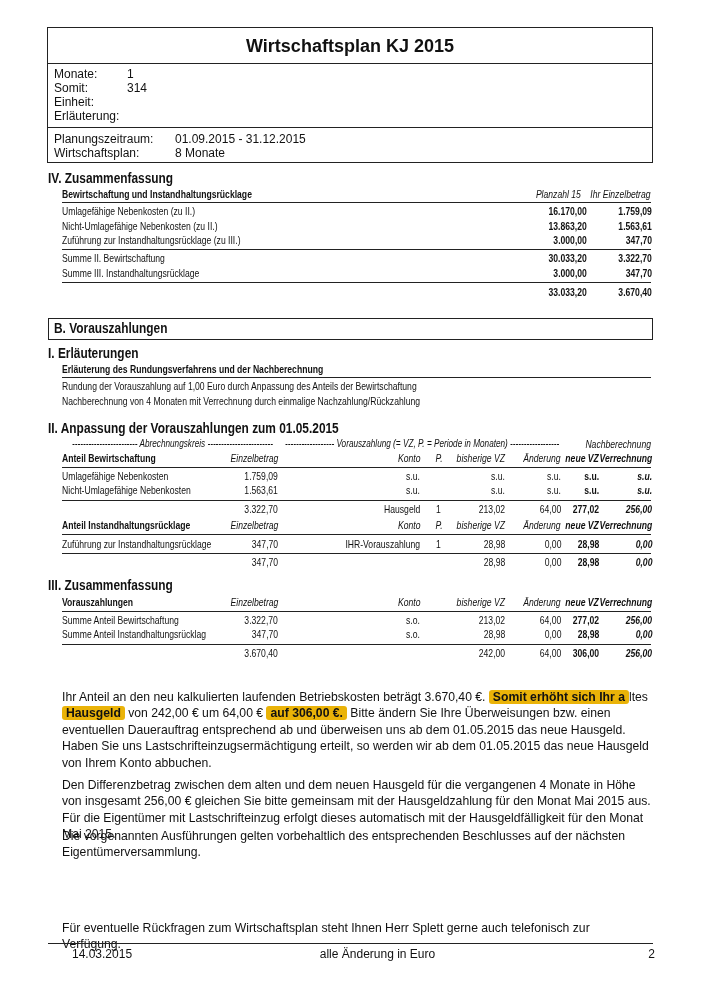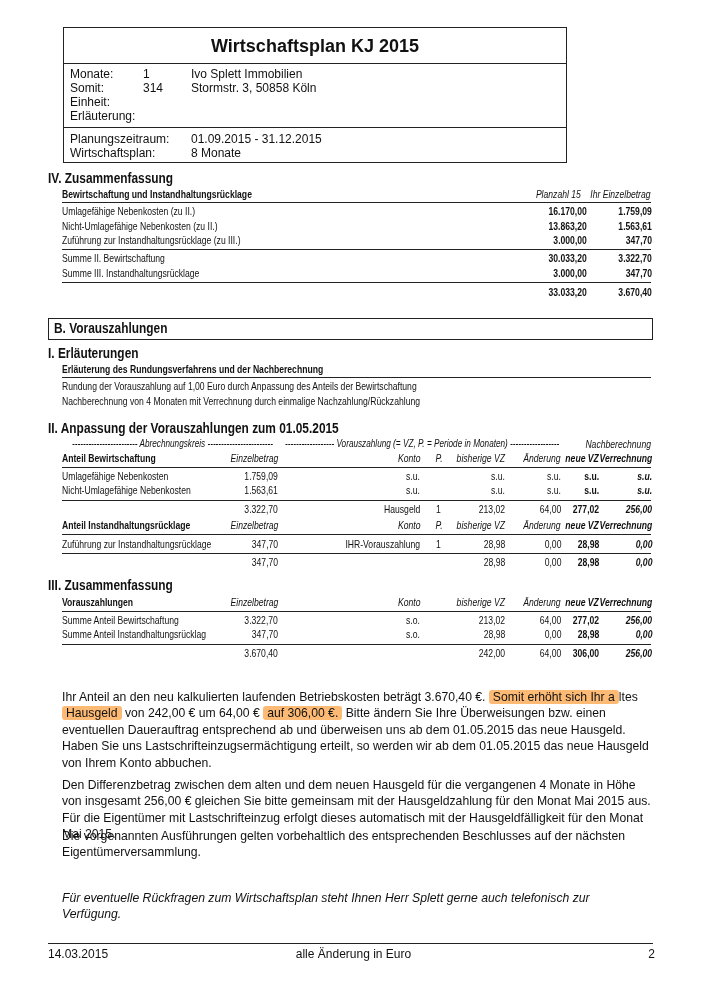--- a/index.html
+++ b/index.html
@@ -1,50 +1,46 @@
 <!DOCTYPE html>
 <html><head>
 <meta charset="utf-8">
 <style>
   html, body { margin: 0; padding: 0; background: #ffffff; }
   body { width: 707px; height: 1000px; position: relative; overflow: hidden; font-family: "Liberation Sans", sans-serif; color: #111; }
   .abs { position: absolute; }
-  .hdr-box { left: 63px; top: 27px; width: 504px; height: 136px; border: 1.5px solid #222; box-sizing: border-box; }
+  .hdr-box { left: 47px; top: 27px; width: 606px; height: 136px; border: 1.5px solid #222; box-sizing: border-box; }
   .hdr-title { left: 0; top: 0; width: 100%; height: 36px; border-bottom: 1.5px solid #222; box-sizing: border-box; text-align: center; font-weight: bold; font-size: 18px; line-height: 36px; }
   .hdr-info { font-size: 12px; line-height: 14px; }
   .hdr-sep { left: 0; width: 100%; top: 99px; border-top: 1.5px solid #222; }
   .sec-h { font-family: "Liberation Sans", sans-serif; font-weight: bold; font-size: 14.5px; transform: scaleX(0.82); transform-origin: left; white-space: nowrap; }
   .cond { transform: scaleX(0.82); transform-origin: left; white-space: nowrap; font-size: 10.5px; }
   .condr { transform: scaleX(0.82); transform-origin: right; white-space: nowrap; font-size: 10.5px; text-align: right; }
   .b { font-weight: bold; }
   .i { font-style: italic; }
   .line { border-top: 1.5px solid #222; height: 0; }
   .bbox { left: 48px; top: 318px; width: 605px; height: 22px; border: 1.5px solid #222; box-sizing: border-box; }
   .para { left: 62px; width: 590px; font-size: 12.2px; line-height: 16.4px; }
-  .hl { background: #fdba74; border-radius: 3px; padding: 0 4px; }
-  .foot { font-size: 12px; }
+  .hl { background: #eab308; border-radius: 3px; padding: 0 4px; font-weight: bold; }
+  .foot { font-size: 12px; margin-left: 24px; }
 </style>
 </head>
 <body>
 
 <div class="abs hdr-box">
   <div class="abs hdr-title">Wirtschaftsplan KJ 2015</div>
   <div class="abs hdr-info" style="left:6px;top:39px;">
     <div>Monate:</div>
     <div>Somit:</div>
     <div>Einheit:</div>
     <div>Erläuterung:</div>
   </div>
   <div class="abs hdr-info" style="left:79px;top:39px;">
     <div>1</div>
     <div>314</div>
-  </div>
-  <div class="abs hdr-info" style="left:127px;top:39px;">
-    <div>Ivo Splett Immobilien</div>
-    <div>Stormstr. 3, 50858 Köln</div>
   </div>
   <div class="abs hdr-sep"></div>
   <div class="abs hdr-info" style="left:6px;top:104px;">
     <div>Planungszeitraum:</div>
     <div>Wirtschaftsplan:</div>
   </div>
   <div class="abs hdr-info" style="left:127px;top:104px;">
     <div>01.09.2015 - 31.12.2015</div>
     <div>8 Monate</div>
   </div>
@@ -201,18 +197,18 @@
   <div class="condr" style="position:absolute;top:0;right:147px;">242,00</div>
   <div class="condr" style="position:absolute;top:0;right:91px;">64,00</div>
   <div class="condr b" style="position:absolute;top:0;right:53px;">306,00</div>
   <div class="condr b i" style="position:absolute;top:0;right:0;">256,00</div>
 </div>
 
 <div class="abs para" style="top:689px;"><span>Ihr Anteil an den neu kalkulierten laufenden Betriebskosten beträgt 3.670,40 €. </span><span class="hl">Somit erhöht sich Ihr a</span><span>ltes</span> <span class="hl">Hausgeld</span><span> von 242,00 € um 64,00 € </span><span class="hl">auf 306,00 €.</span><span> Bitte ändern Sie Ihre Überweisungen bzw. einen eventuellen Dauerauftrag entsprechend ab und überweisen uns ab dem 01.05.2015 das neue Hausgeld. Haben Sie uns Lastschrifteinzugsermächtigung erteilt, so werden wir ab dem 01.05.2015 das neue Hausgeld von Ihrem Konto abbuchen.</span></div>
 
 <div class="abs para" style="top:777px;">Den Differenzbetrag zwischen dem alten und dem neuen Hausgeld für die vergangenen 4 Monate in Höhe von insgesamt 256,00 € gleichen Sie bitte gemeinsam mit der Hausgeldzahlung für den Monat Mai 2015 aus. Für die Eigentümer mit Lastschrifteinzug erfolgt dieses automatisch mit der Hausgeldfälligkeit für den Monat Mai 2015.</div>
 <div class="abs para" style="top:828px;">Die vorgenannten Ausführungen gelten vorbehaltlich des entsprechenden Beschlusses auf der nächsten Eigentümerversammlung.</div>
-<div class="abs para" style="top:890px;font-style:italic;">Für eventuelle Rückfragen zum Wirtschaftsplan steht Ihnen Herr Splett gerne auch telefonisch zur Verfügung.</div>
+<div class="abs para" style="top:920px;">Für eventuelle Rückfragen zum Wirtschaftsplan steht Ihnen Herr Splett gerne auch telefonisch zur Verfügung.</div>
 
 <div class="abs line" style="left:48px;width:605px;top:943px;"></div>
 <div class="abs foot" style="left:48px;top:947px;">14.03.2015</div>
 <div class="abs foot" style="left:0;width:707px;text-align:center;top:947px;">alle Änderung in Euro</div>
 <div class="abs foot" style="right:52px;top:947px;">2</div>
 
 </body></html>

